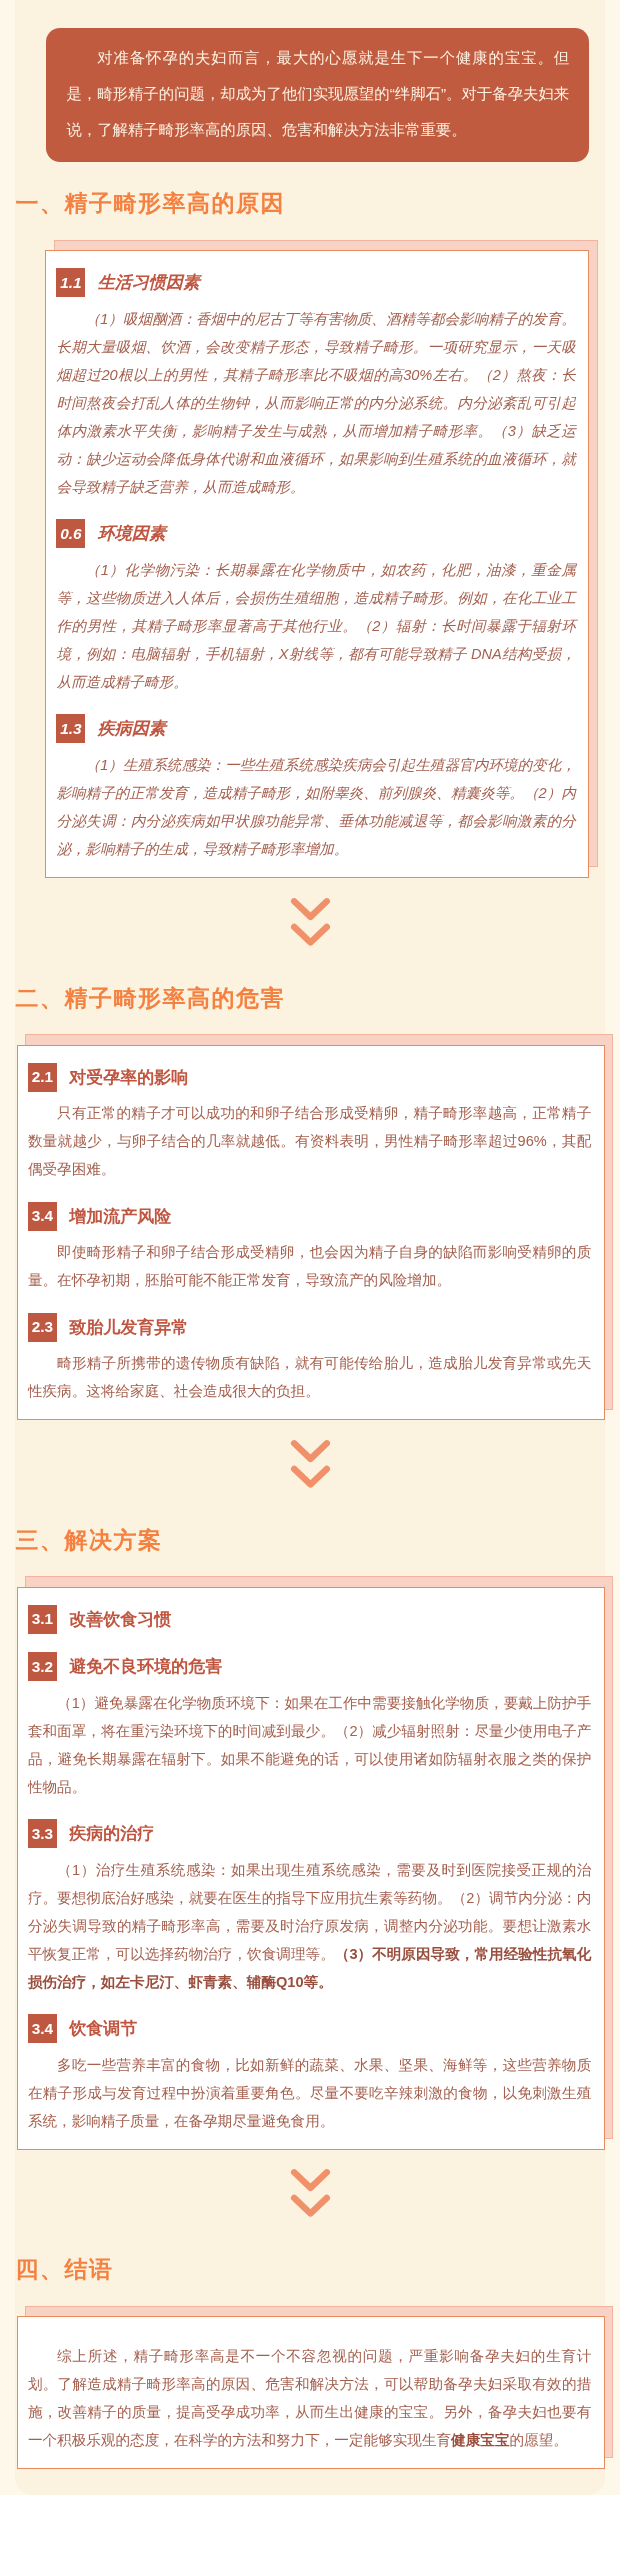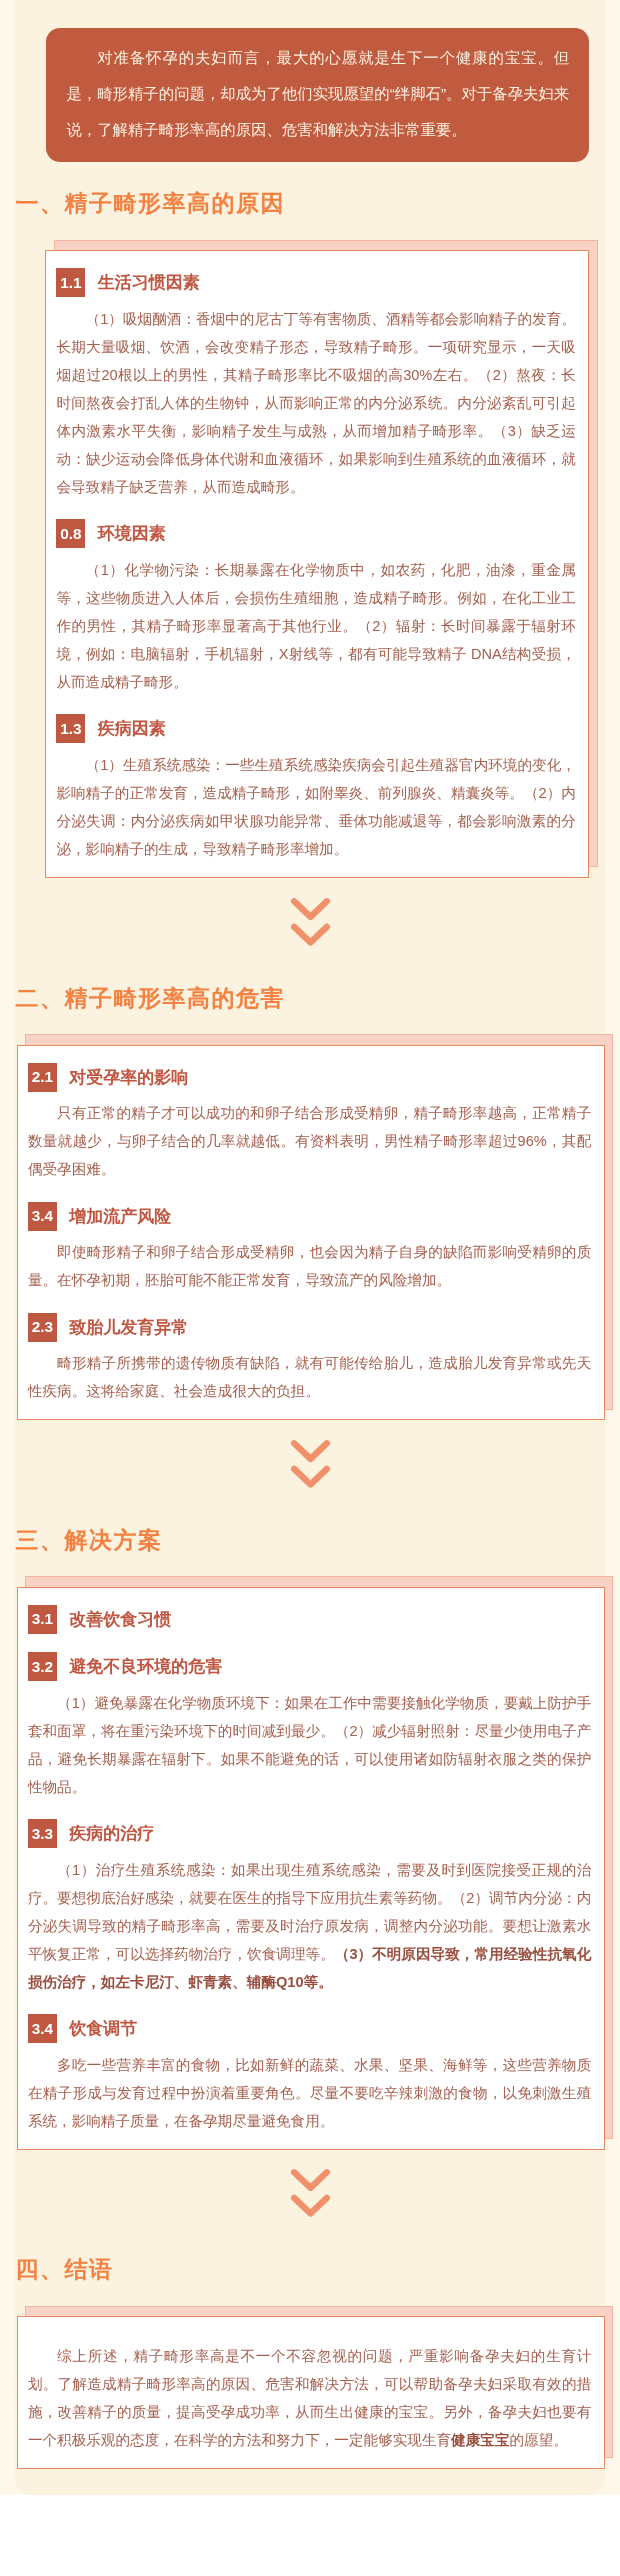--- a/index.html
+++ b/index.html
@@ -42,21 +42,21 @@
   .sec-heading{
     margin:26px 0 31px 0;
     text-align:left;
     color:#f58140;
     font-size:23px;
     font-weight:bold;
     letter-spacing:1.5px;
   }
   
   .card-wrap{position:relative;margin:0 0 0 1.5px;}
-  .card-wrap.inset{margin:0 15.4px 0 30px;}
+  .card-wrap.inset{margin:0 15.4px 0 30px;font-style:italic;}
   .card-shadow{
     position:absolute;
     top:-10.8px;bottom:10.8px;left:8.5px;right:-8.5px;
     background:#f8d3c5;
     border:0.8px solid #f2b39f;
   }
   .card{
     position:relative;
     background:#ffffff;
     border:0.8px solid #e98a5c;
@@ -109,21 +109,21 @@
             <div class="card">
               <div class="item">
                 <div class="item-head">
                   <span class="badge">1.1</span>
                   <span class="item-title">生活习惯因素</span>
                 </div>
                 <p class="item-text">（1）吸烟酗酒：香烟中的尼古丁等有害物质、酒精等都会影响精子的发育。长期大量吸烟、饮酒，会改变精子形态，导致精子畸形。一项研究显示，一天吸烟超过20根以上的男性，其精子畸形率比不吸烟的高30%左右。（2）熬夜：长时间熬夜会打乱人体的生物钟，从而影响正常的内分泌系统。内分泌紊乱可引起体内激素水平失衡，影响精子发生与成熟，从而增加精子畸形率。（3）缺乏运动：缺少运动会降低身体代谢和血液循环，如果影响到生殖系统的血液循环，就会导致精子缺乏营养，从而造成畸形。</p>
               </div>
               <div class="item">
                 <div class="item-head">
-                  <span class="badge">0.8</span>
+                  <span class="badge">0.6</span>
                   <span class="item-title">环境因素</span>
                 </div>
                 <p class="item-text">（1）化学物污染：长期暴露在化学物质中，如农药，化肥，油漆，重金属等，这些物质进入人体后，会损伤生殖细胞，造成精子畸形。例如，在化工业工作的男性，其精子畸形率显著高于其他行业。（2）辐射：长时间暴露于辐射环境，例如：电脑辐射，手机辐射，X射线等，都有可能导致精子 DNA结构受损，从而造成精子畸形。</p>
               </div>
               <div class="item">
                 <div class="item-head">
                   <span class="badge">1.3</span>
                   <span class="item-title">疾病因素</span>
                 </div>
                 <p class="item-text">（1）生殖系统感染：一些生殖系统感染疾病会引起生殖器官内环境的变化，影响精子的正常发育，造成精子畸形，如附睾炎、前列腺炎、精囊炎等。（2）内分泌失调：内分泌疾病如甲状腺功能异常、垂体功能减退等，都会影响激素的分泌，影响精子的生成，导致精子畸形率增加。</p>

